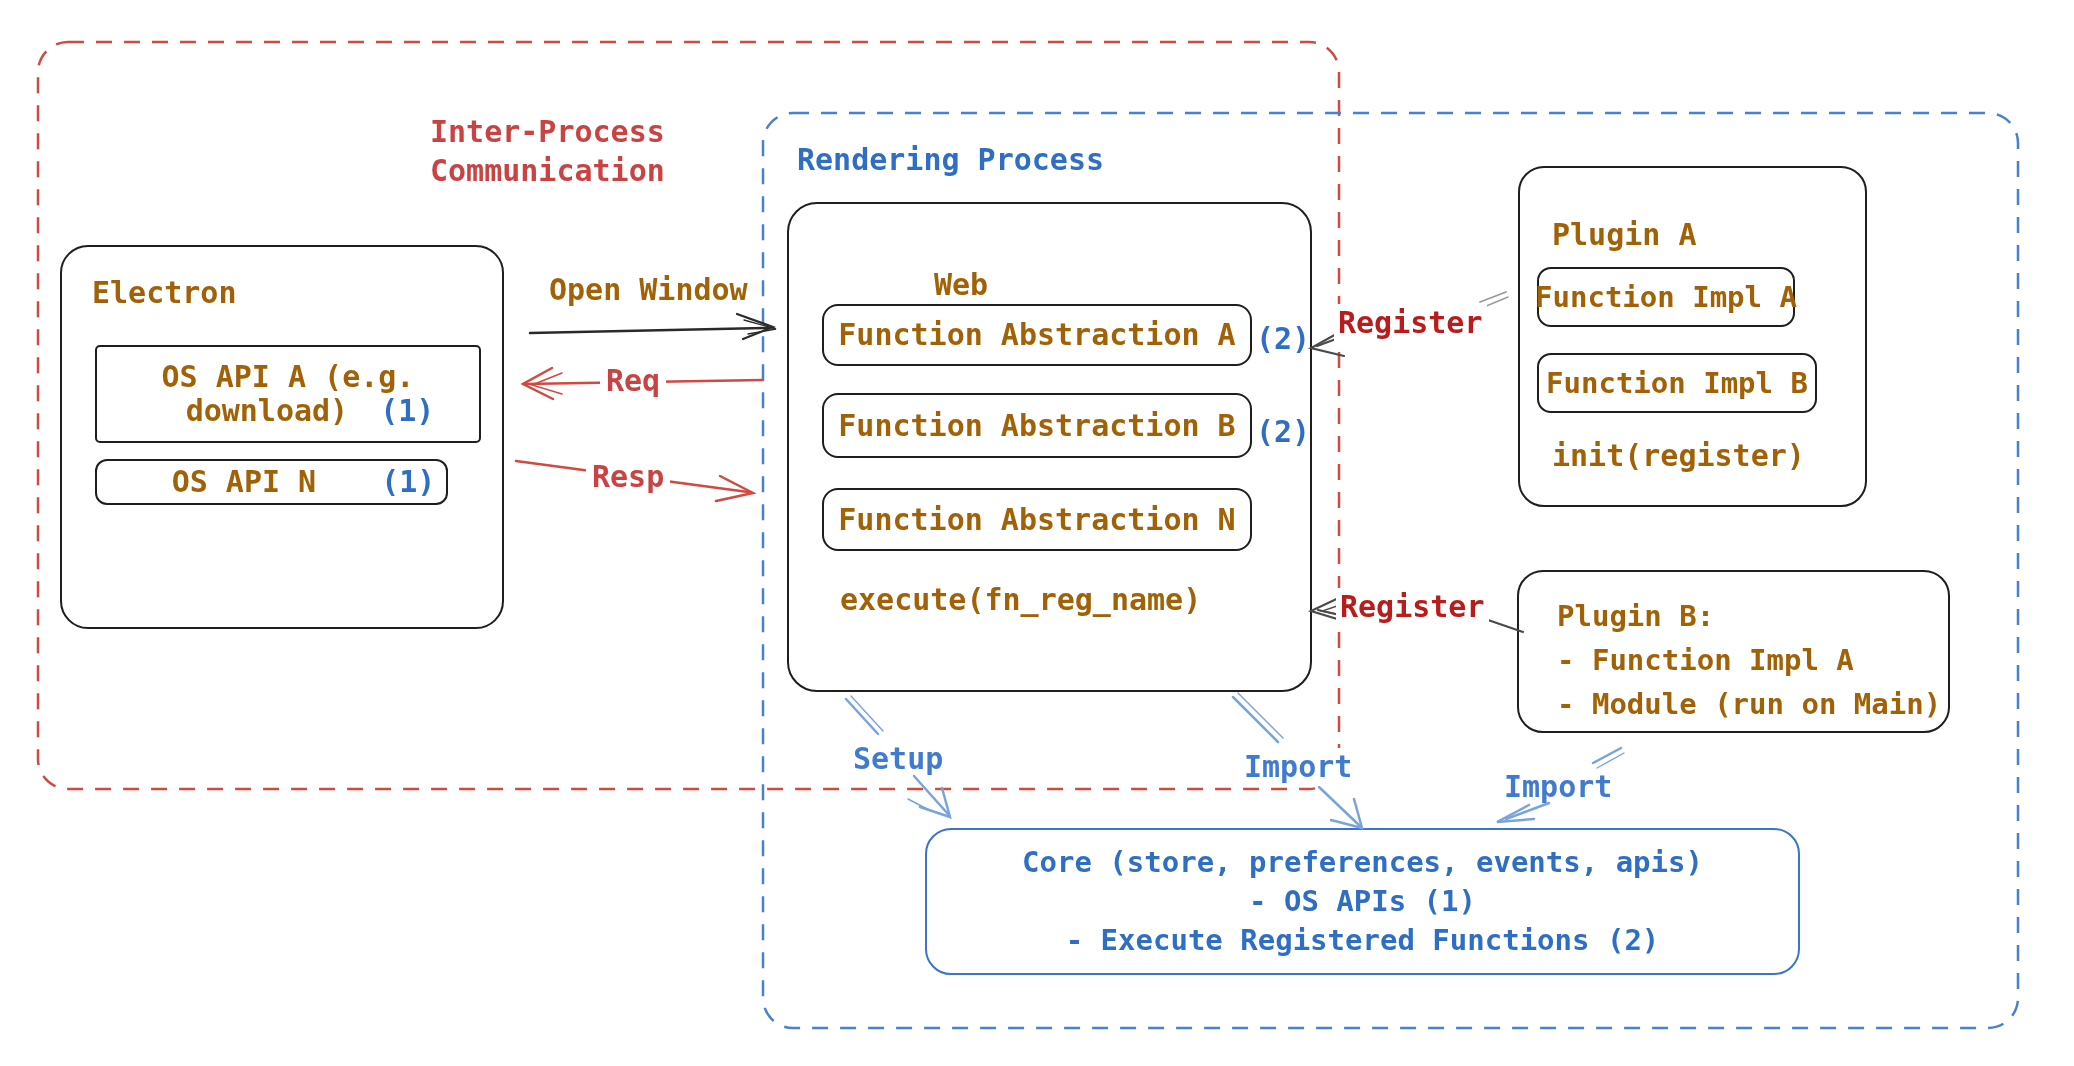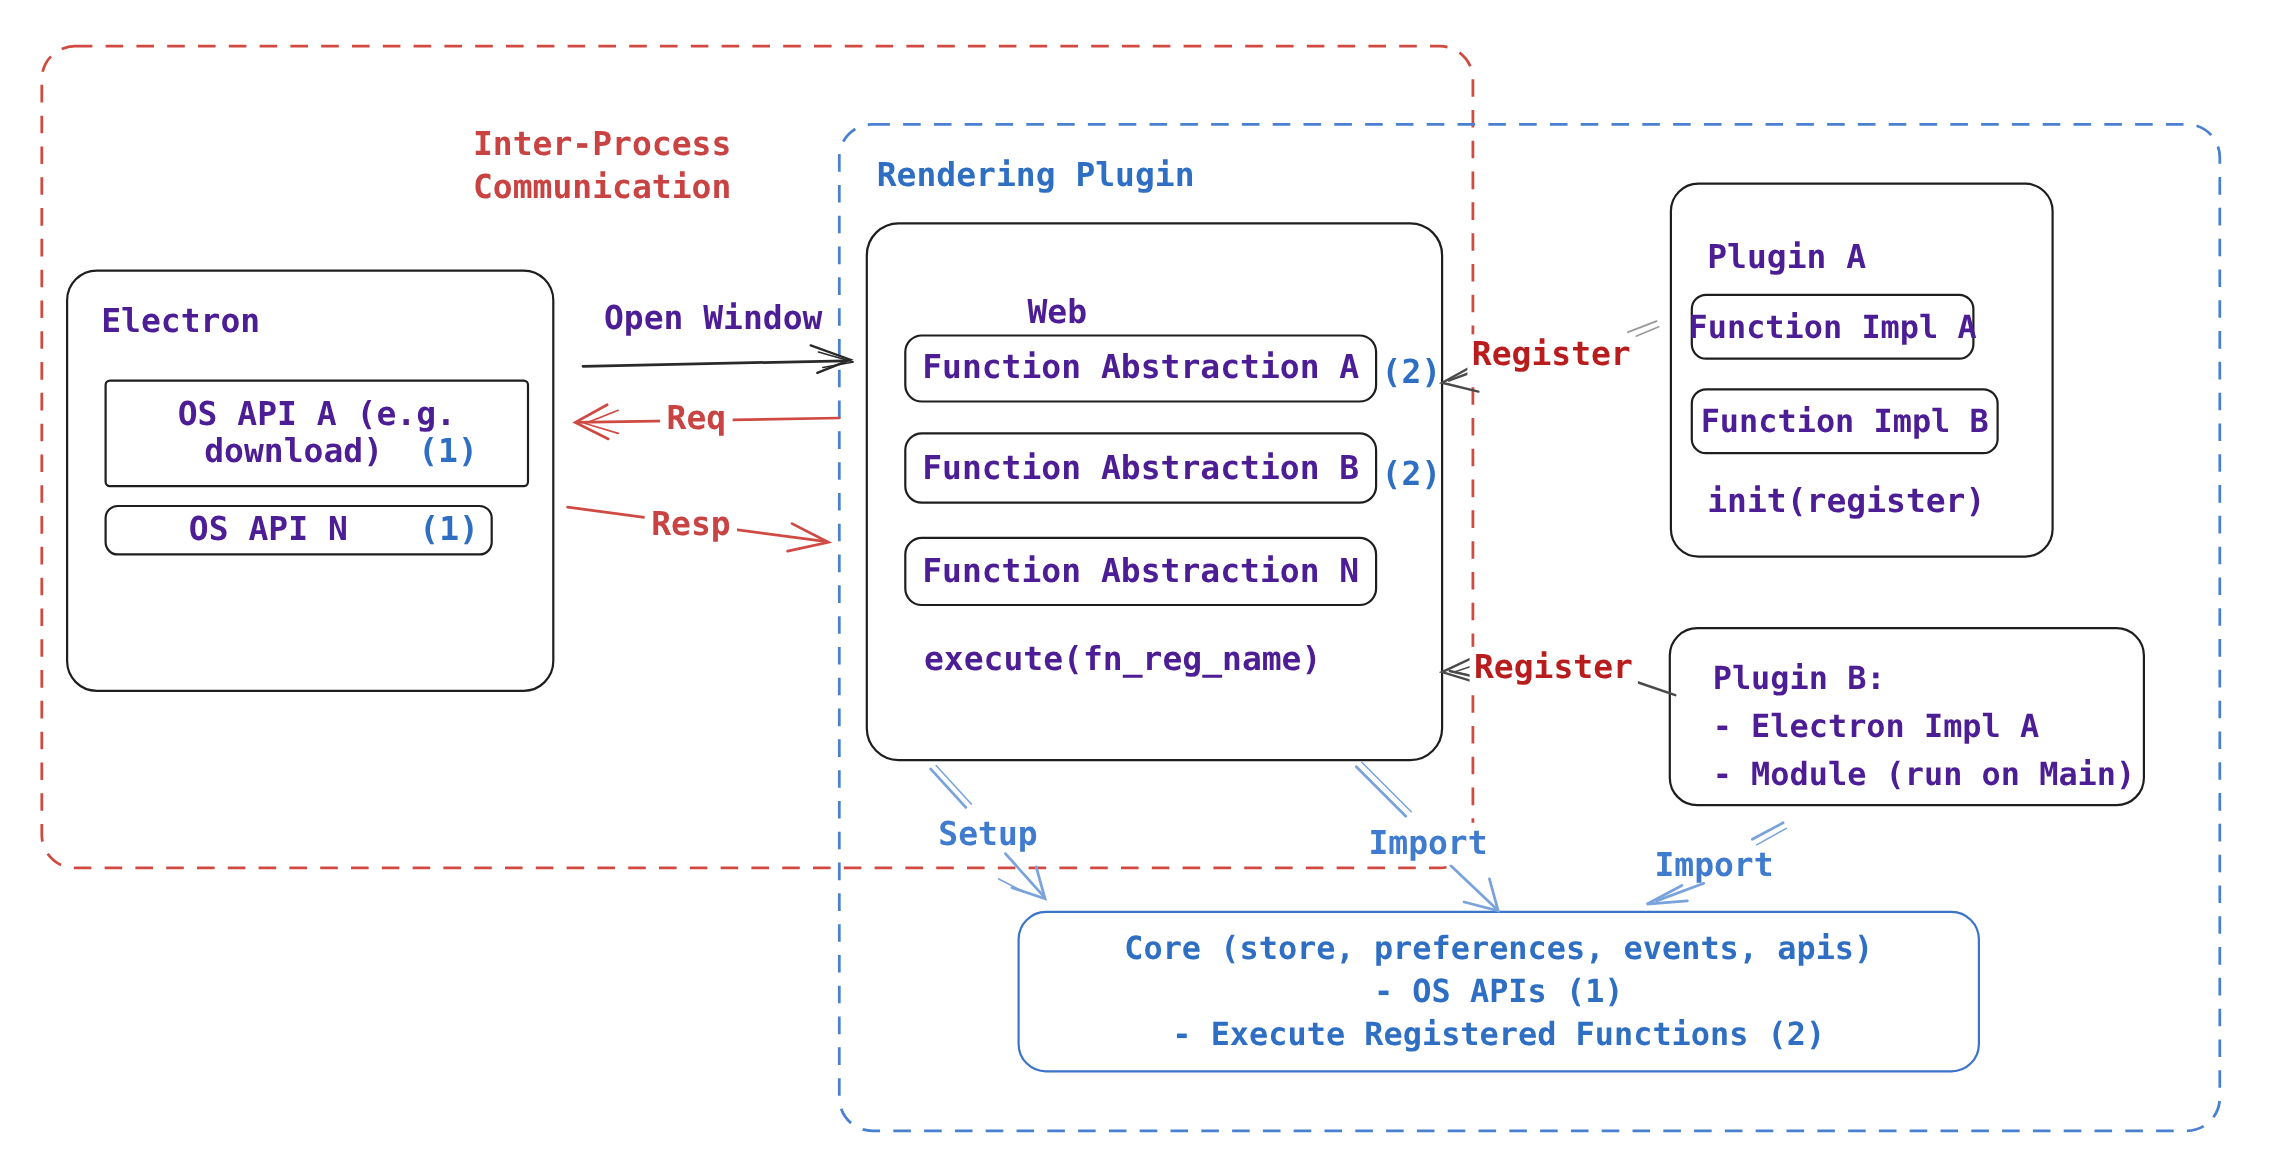--- a/index.html
+++ b/index.html
@@ -1,42 +1,42 @@
 <!DOCTYPE html>
 <html><head>
 <meta charset="utf-8">
 <title>Diagram</title>
 <style>
   html,body{margin:0;padding:0;background:#ffffff;}
   #canvas{position:relative;width:2074px;height:1066px;background:#ffffff;overflow:hidden;
           font-family:"DejaVu Sans Mono","Liberation Mono",monospace;}
   .svglayer{position:absolute;left:0;top:0;pointer-events:none;}
   .box{position:absolute;background:#ffffff;border:2.5px solid #1e1e1e;box-sizing:border-box;}
-  .t{position:absolute;font-weight:bold;font-size:30px;line-height:38px;color:#4c1d95;white-space:pre;}
+  .t{position:absolute;font-weight:bold;font-size:30px;line-height:38px;color:#a16207;white-space:pre;}
   .blue{color:#2e6fc4;}
   .red{color:#c94343;}
   .gray{color:#b91c1c;}
   .lblue{color:#3f7bce;}
   .halo{background:#ffffff;padding:0 6px;}
   .cc{display:flex;align-items:center;justify-content:center;}
   .col{display:flex;flex-direction:column;align-items:center;justify-content:center;}
   .row{display:flex;flex-direction:row;align-items:center;}
 </style>
 </head>
 <body>
 
 <div id="canvas">
 
   <svg class="svglayer" width="2074" height="1066">
     <rect x="38" y="42" width="1301" height="747" rx="30" fill="none" stroke="#d14a42" stroke-width="2.5" stroke-dasharray="16 12"></rect>
     <rect x="763" y="113" width="1255" height="915" rx="30" fill="none" stroke="#4a80d0" stroke-width="2.5" stroke-dasharray="16 12"></rect>
   </svg>
 
   <div class="t red" style="left:430px;top:112px;line-height:39px;"><span>Inter-Process</span><br><span>Communication</span></div>
-  <div class="t blue" style="left:797px;top:141px;">Rendering Plugin</div>
+  <div class="t blue" style="left:797px;top:141px;">Rendering Process</div>
 
   <div class="box" style="left:60px;top:245px;width:444px;height:384px;border-radius:28px;"></div>
   <div class="t" style="left:92px;top:274px;">Electron</div>
 
   <div class="box col" style="left:95px;top:345px;width:386px;height:98px;border-radius:5px;border-width:2px;">
     <div class="t" style="position:static;line-height:34px;">OS API A (e.g.</div>
     <div class="row" style="gap:32px;position:relative;left:22px;">
       <span class="t" style="position:static;line-height:34px;">download)</span>
       <span class="t blue" style="position:static;line-height:34px;">(1)</span>
     </div>
@@ -74,21 +74,21 @@
   <div class="box cc" style="left:1537px;top:267px;width:258px;height:60px;border-radius:14px;border-width:2px;">
     <span class="t" style="position:static;font-size:29px;">Function Impl A</span>
   </div>
   <div class="box cc" style="left:1537px;top:353px;width:280px;height:60px;border-radius:14px;border-width:2px;">
     <span class="t" style="position:static;font-size:29px;">Function Impl B</span>
   </div>
   <div class="t" style="left:1552px;top:437px;">init(register)</div>
 
   <div class="box" style="left:1517px;top:570px;width:433px;height:163px;border-radius:26px;padding:22px 0 0 38px;">
     <div class="t" style="position:static;font-size:29px;line-height:44px;">Plugin B:</div>
-    <div class="t" style="position:static;font-size:29px;line-height:44px;">- Electron Impl A</div>
+    <div class="t" style="position:static;font-size:29px;line-height:44px;">- Function Impl A</div>
     <div class="t" style="position:static;font-size:29px;line-height:44px;">- Module (run on Main)</div>
   </div>
 
   <div class="box col" style="left:925px;top:828px;width:875px;height:147px;border-radius:26px;border-color:#3b74c8;border-width:2.5px;text-align:right;">
     <div class="t blue" style="position:static;font-size:29px;line-height:39px;">Core (store, preferences, events, apis)</div>
     <div class="t blue" style="position:static;font-size:29px;line-height:39px;">- OS APIs (1)</div>
     <div class="t blue" style="position:static;font-size:29px;line-height:39px;">- Execute Registered Functions (2)</div>
   </div>
 
   <svg class="svglayer" width="2074" height="1066">

